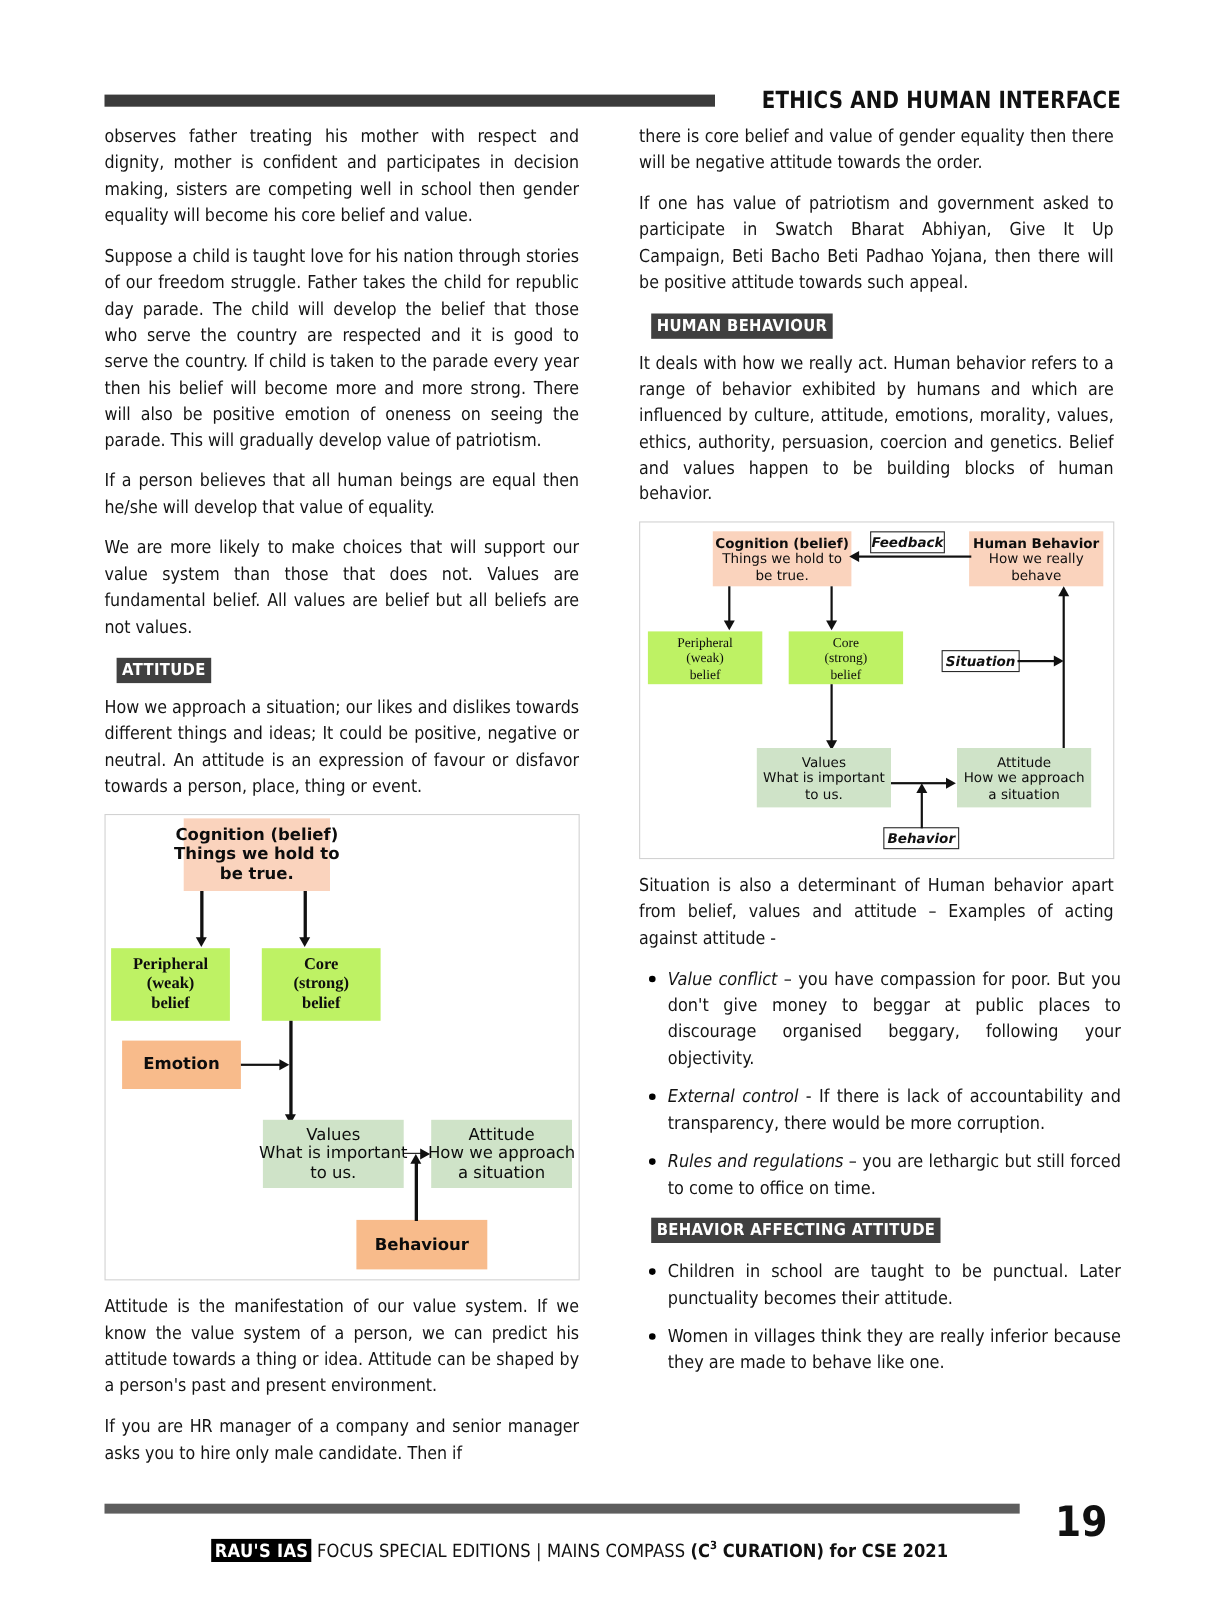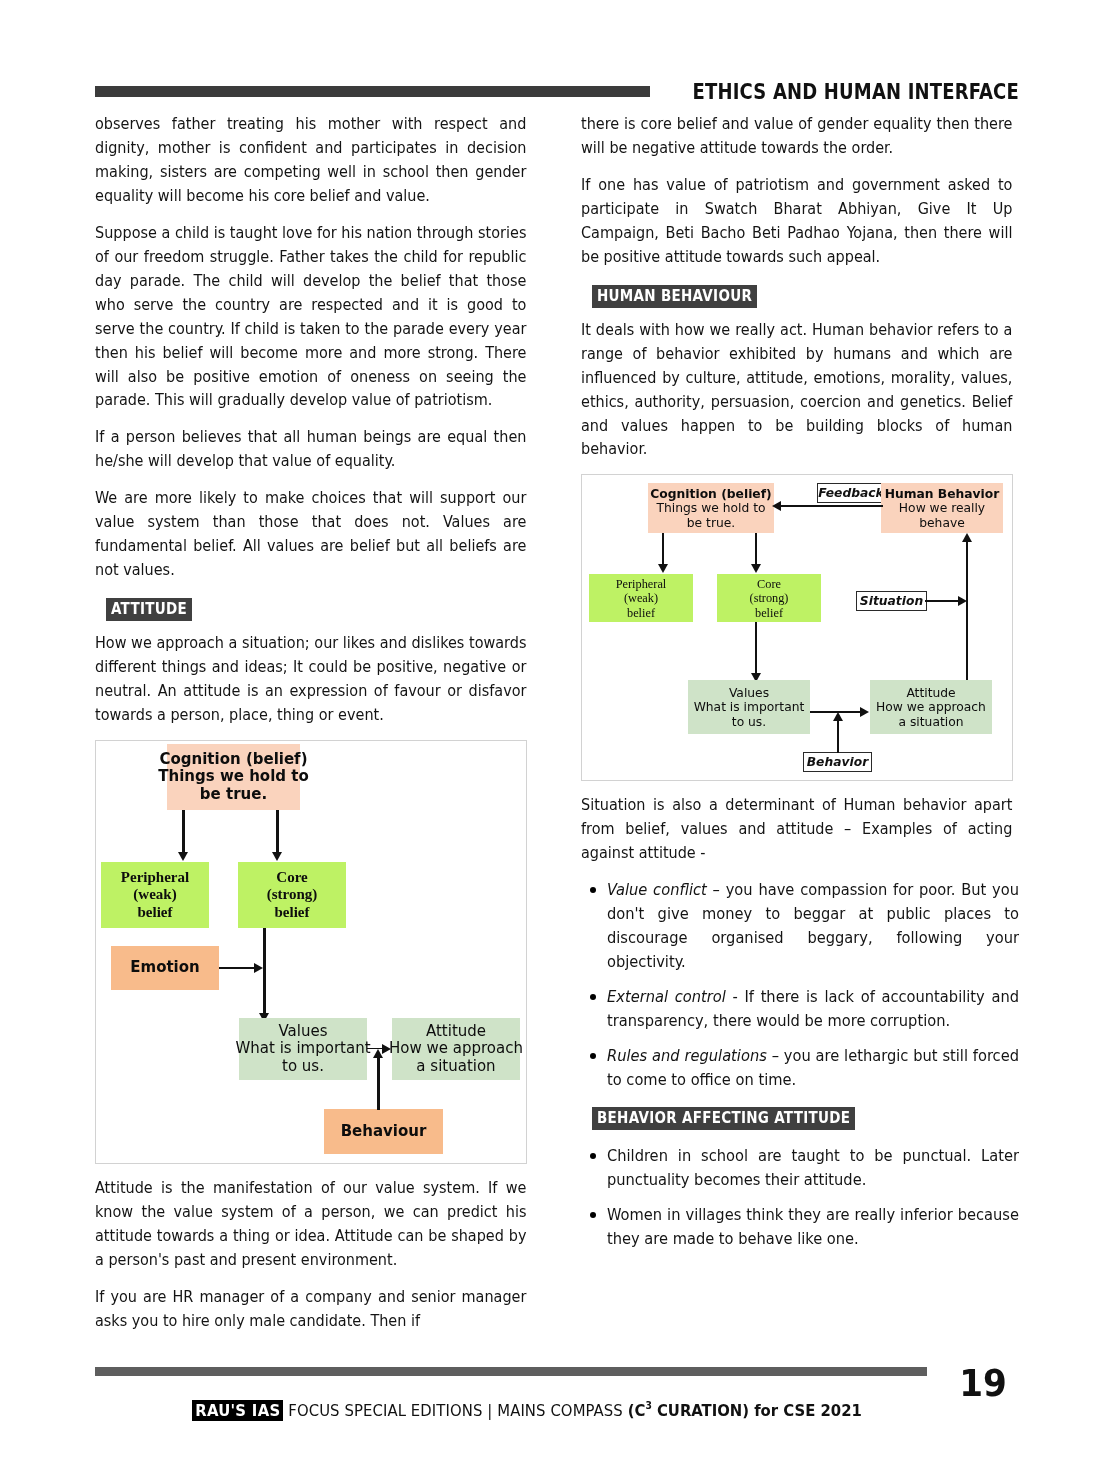--- a/index.html
+++ b/index.html
@@ -338,21 +338,21 @@
 
       
       <div class="diagram" id="diagram-behaviour">
 
         <div class="dbox peach" style="left:66px; top:8px; width:126px; height:50px;">
           <span class="ln b">Cognition (belief)</span>
           <span class="ln">Things we hold to</span>
           <span class="ln">be true.</span>
         </div>
 
-        <div class="labelbox" style="left:209px; top:8px; width:68px; height:20px;margin-left:26px;">
+        <div class="labelbox" style="left:209px; top:8px; width:68px; height:20px;">
           <span>Feedback</span>
         </div>
 
         <div class="dbox peach" style="left:299px; top:8px; width:122px; height:50px;">
           <span class="ln b">Human Behavior</span>
           <span class="ln">How we really</span>
           <span class="ln">behave</span>
         </div>
 
         <div class="hline" style="left:198px; top:30px; width:103px; height:1.8px;"></div>

